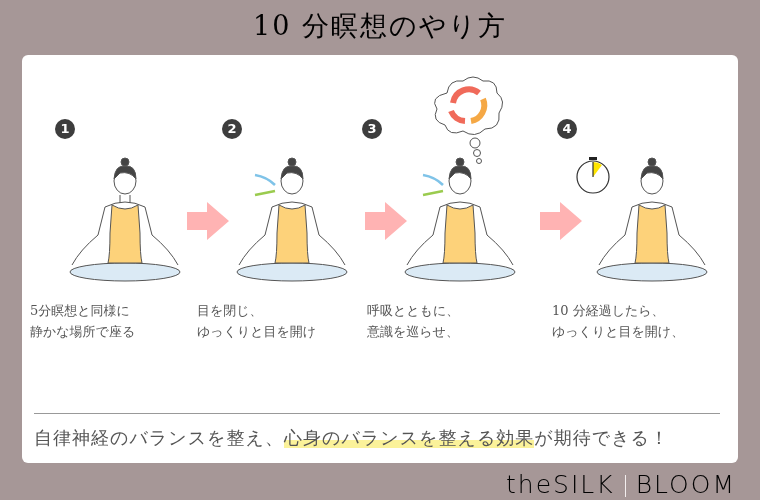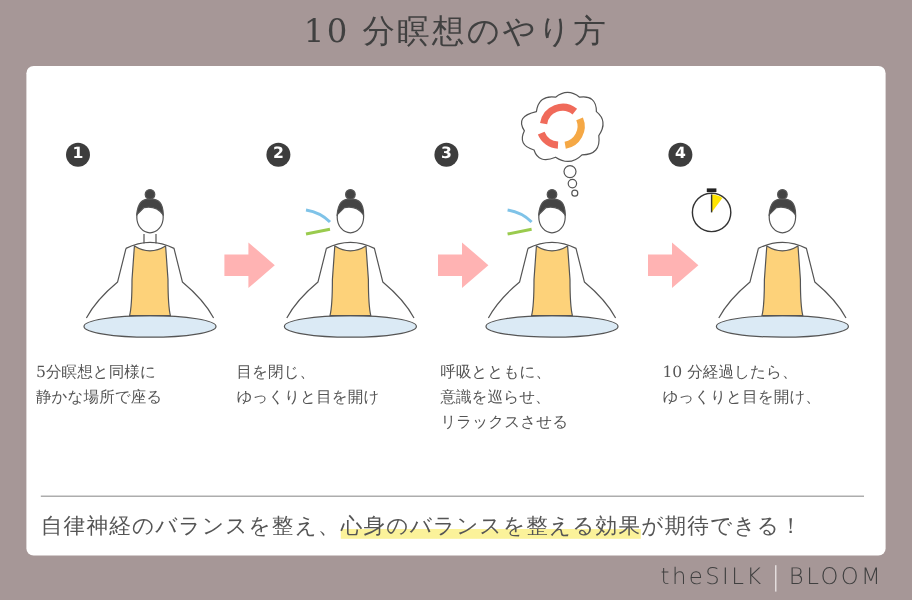--- a/index.html
+++ b/index.html
@@ -1,25 +1,25 @@
 <!DOCTYPE html>
 <html><head>
 <meta charset="utf-8">
 <style>
   html,body{margin:0;padding:0;}
   body{width:760px;height:500px;background:#a69797;position:relative;overflow:hidden;font-family:"DejaVu Serif",serif;}
-  .title{position:absolute;left:0;top:8px;width:760px;text-align:center;color:#404040;font-size:27px;letter-spacing:2px;}
+  .title{position:absolute;left:0;top:8px;width:760px;text-align:center;color:#000000;font-size:27px;letter-spacing:2px;}
   .panel{position:absolute;left:22px;top:55px;width:716px;height:408px;background:#fff;border-radius:6px;}
   .badge{position:absolute;width:20px;height:20px;border-radius:50%;background:#3d3d3d;color:#fff;font-family:"DejaVu Sans",sans-serif;font-weight:bold;font-size:13px;text-align:center;line-height:20px;}
   .caption{position:absolute;width:190px;text-align:left;color:#555;font-size:13px;line-height:21px;}
   .arrow{position:absolute;top:147px;width:42px;height:38px;}
   .divider{position:absolute;left:12px;top:358px;width:686px;height:1px;background:#999;}
   .summary{position:absolute;left:12px;top:371px;width:700px;color:#555;font-size:18px;letter-spacing:1px;white-space:nowrap;}
   .hl{background:linear-gradient(transparent 62%, #fbf29a 62%);}
-  .brand{position:absolute;right:24px;top:470px;color:#404040;font-family:"DejaVu Sans",sans-serif;font-size:19px;letter-spacing:2px;font-weight:300;}
+  .brand{position:absolute;right:24px;top:470px;color:#000000;font-family:"DejaVu Sans",sans-serif;font-size:25px;letter-spacing:2px;font-weight:300;}
   .brand .sep{display:inline-block;width:1px;height:22px;background:#f3eeee;vertical-align:middle;margin:0 10px;}
   svg{position:absolute;overflow:visible;}
 </style>
 </head>
 <body>
 
 <div class="title">10 分瞑想のやり方</div>
 
 <div class="panel">
 
@@ -105,21 +105,20 @@
     <div>5分瞑想と同様に</div>
     <div>静かな場所で座る</div>
   </div>
   <div class="caption" style="left:175px;top:245px;">
     <div>目を閉じ、</div>
     <div>ゆっくりと目を開け</div>
   </div>
   <div class="caption" style="left:345px;top:245px;">
     <div>呼吸とともに、</div>
     <div>意識を巡らせ、</div>
-    <div>リラックスさせる</div>
   </div>
   <div class="caption" style="left:530px;top:245px;">
     <div>10 分経過したら、</div>
     <div>ゆっくりと目を開け、</div>
   </div>
 
   <div class="divider"></div>
 
   <div class="summary"><span>自律神経のバランスを整え、</span><span class="hl">心身のバランスを整える効果</span><span>が期待できる！</span></div>
 </div>

